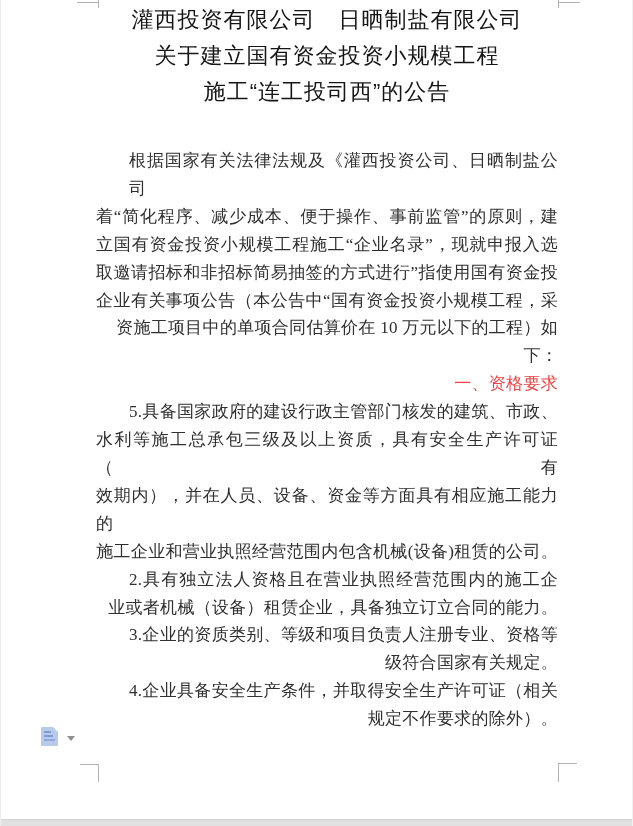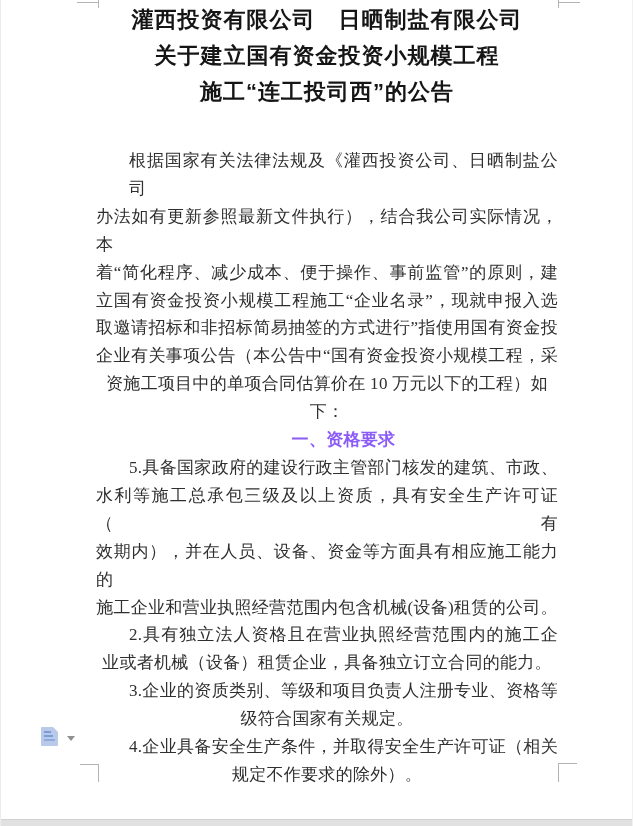--- a/index.html
+++ b/index.html
@@ -6,30 +6,30 @@
   .page{
     position:relative;width:633px;height:826px;background:#ffffff;
     font-family:"Liberation Serif","DejaVu Serif",serif;color:#2f2f2f;
     overflow:hidden;box-sizing:border-box;
     border-left:1px solid #ececec;border-right:1px solid #f1f1f1;
   }
   .content{position:absolute;left:95px;top:0;width:462px;height:790px;}
   .doc-title{position:absolute;top:2px;left:0;width:100%;}
   .title-line{
     font-family:"Liberation Sans","DejaVu Sans",sans-serif;
-    font-weight:bold;font-size:22px;line-height:36px;
+    font-weight:normal;font-size:22px;line-height:36px;
     text-align:center;color:#151515;letter-spacing:1px;white-space:nowrap;
   }
   .doc-body{position:absolute;top:147px;left:0;width:100%;font-size:17px;line-height:27.9px;}
-  .line{text-align:center;letter-spacing:0.3px;min-height:27.9px;}
+  .line{text-align:right;letter-spacing:0.3px;min-height:27.9px;}
   .line.stretch{text-align:justify;text-align-last:justify;font-family:Liberation Serif, serif;}
   .line.indent{padding-left:33px;}
   .block-heading .line{
     font-family:"Liberation Sans","DejaVu Sans",sans-serif;
-    font-weight:bold;color:#8b5cf6;
+    font-weight:normal;color:#ef4444;
   }
   
   .cm{position:absolute;background:#b3b3b3;}
   .cm-tl-h{left:76px;top:2px;width:22px;height:1px;}
   .cm-tl-v{left:97px;top:0;width:1px;height:8px;}
   .cm-tr-h{left:557px;top:2px;width:22px;height:1px;}
   .cm-tr-v{left:557px;top:0;width:1px;height:8px;}
   .cm-bl-h{left:79px;top:764px;width:19px;height:1px;}
   .cm-bl-v{left:97px;top:764px;width:1px;height:18px;}
   .cm-br-h{left:557px;top:763px;width:19px;height:1px;}
@@ -69,21 +69,20 @@
     <div class="doc-title">
         <div class="block block-title">
           <div class="title-line">灌西投资有限公司　日晒制盐有限公司</div>
           <div class="title-line">关于建立国有资金投资小规模工程</div>
           <div class="title-line">施工“连工投司西”的公告</div>
         </div>
       </div>
     <div class="doc-body">
         <div class="block block-paragraph">
           <div class="line indent stretch">根据国家有关法律法规及《灌西投资公司、日晒制盐公司</div>
-          <div class="line stretch">办法如有更新参照最新文件执行），结合我公司实际情况，本</div>
           <div class="line stretch">着“简化程序、减少成本、便于操作、事前监管”的原则，建</div>
           <div class="line stretch">立国有资金投资小规模工程施工“企业名录”，现就申报入选</div>
           <div class="line stretch">取邀请招标和非招标简易抽签的方式进行”指使用国有资金投</div>
           <div class="line stretch">企业有关事项公告（本公告中“国有资金投资小规模工程，采</div>
           <div class="line">资施工项目中的单项合同估算价在 10 万元以下的工程）如下：</div>
         </div>
         <div class="block block-heading">
           <div class="line indent">一、资格要求</div>
         </div>
         <div class="block block-paragraph">

